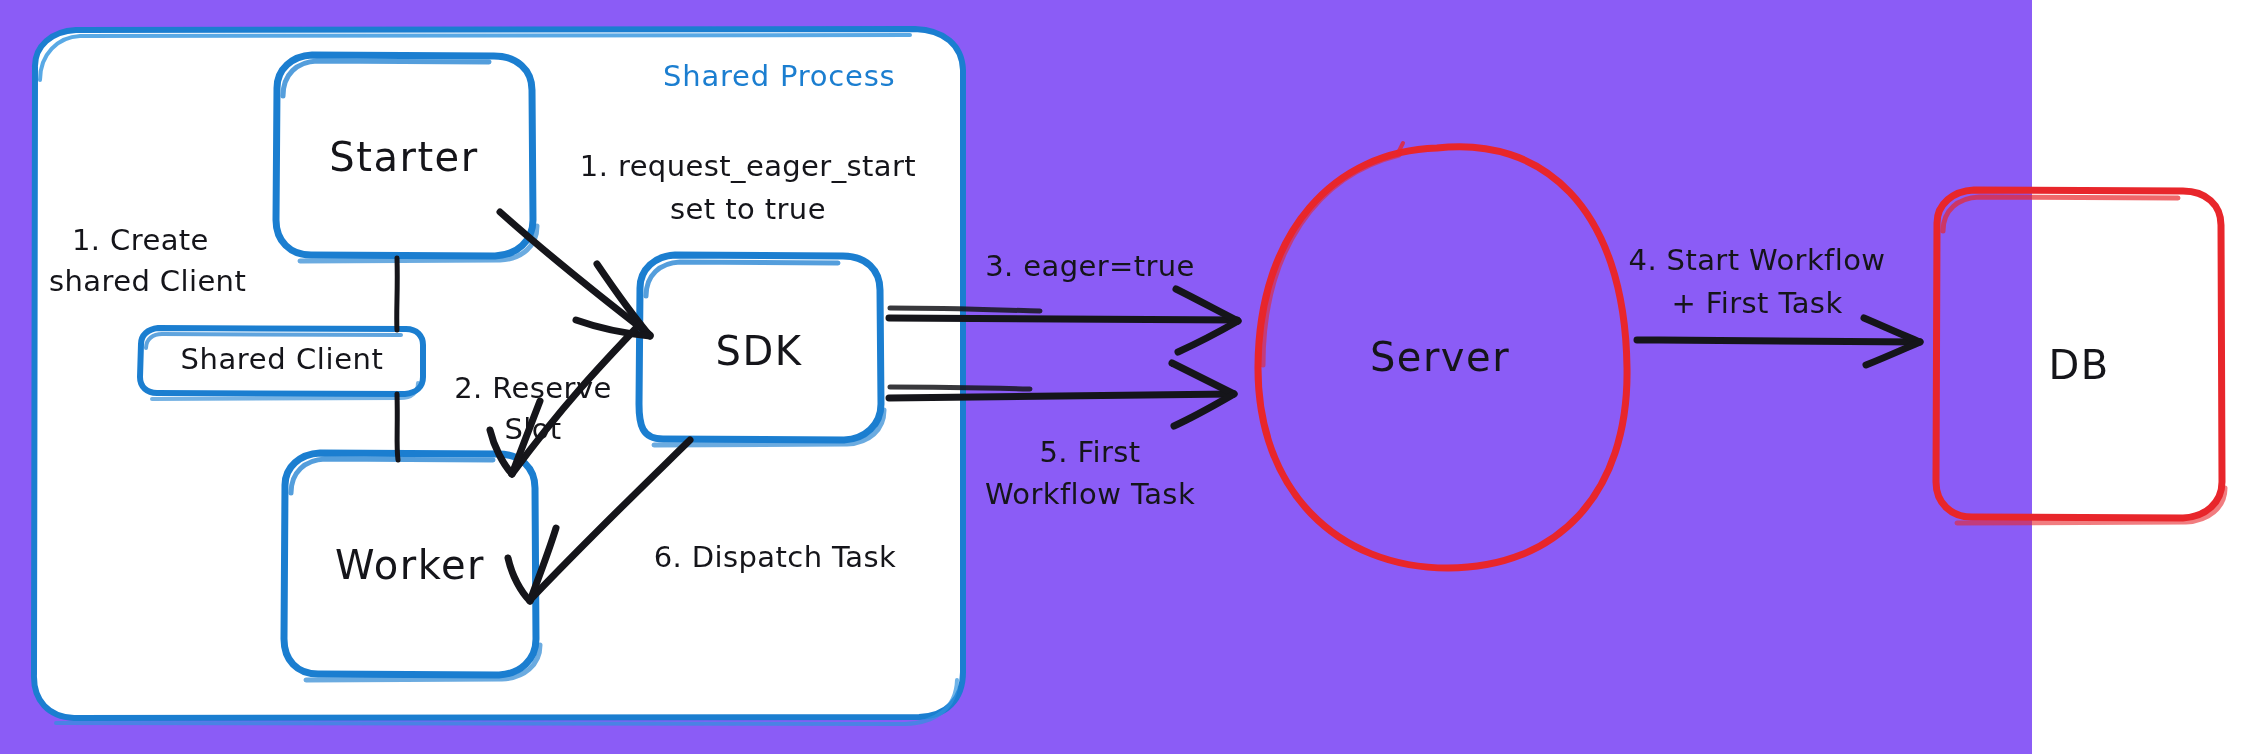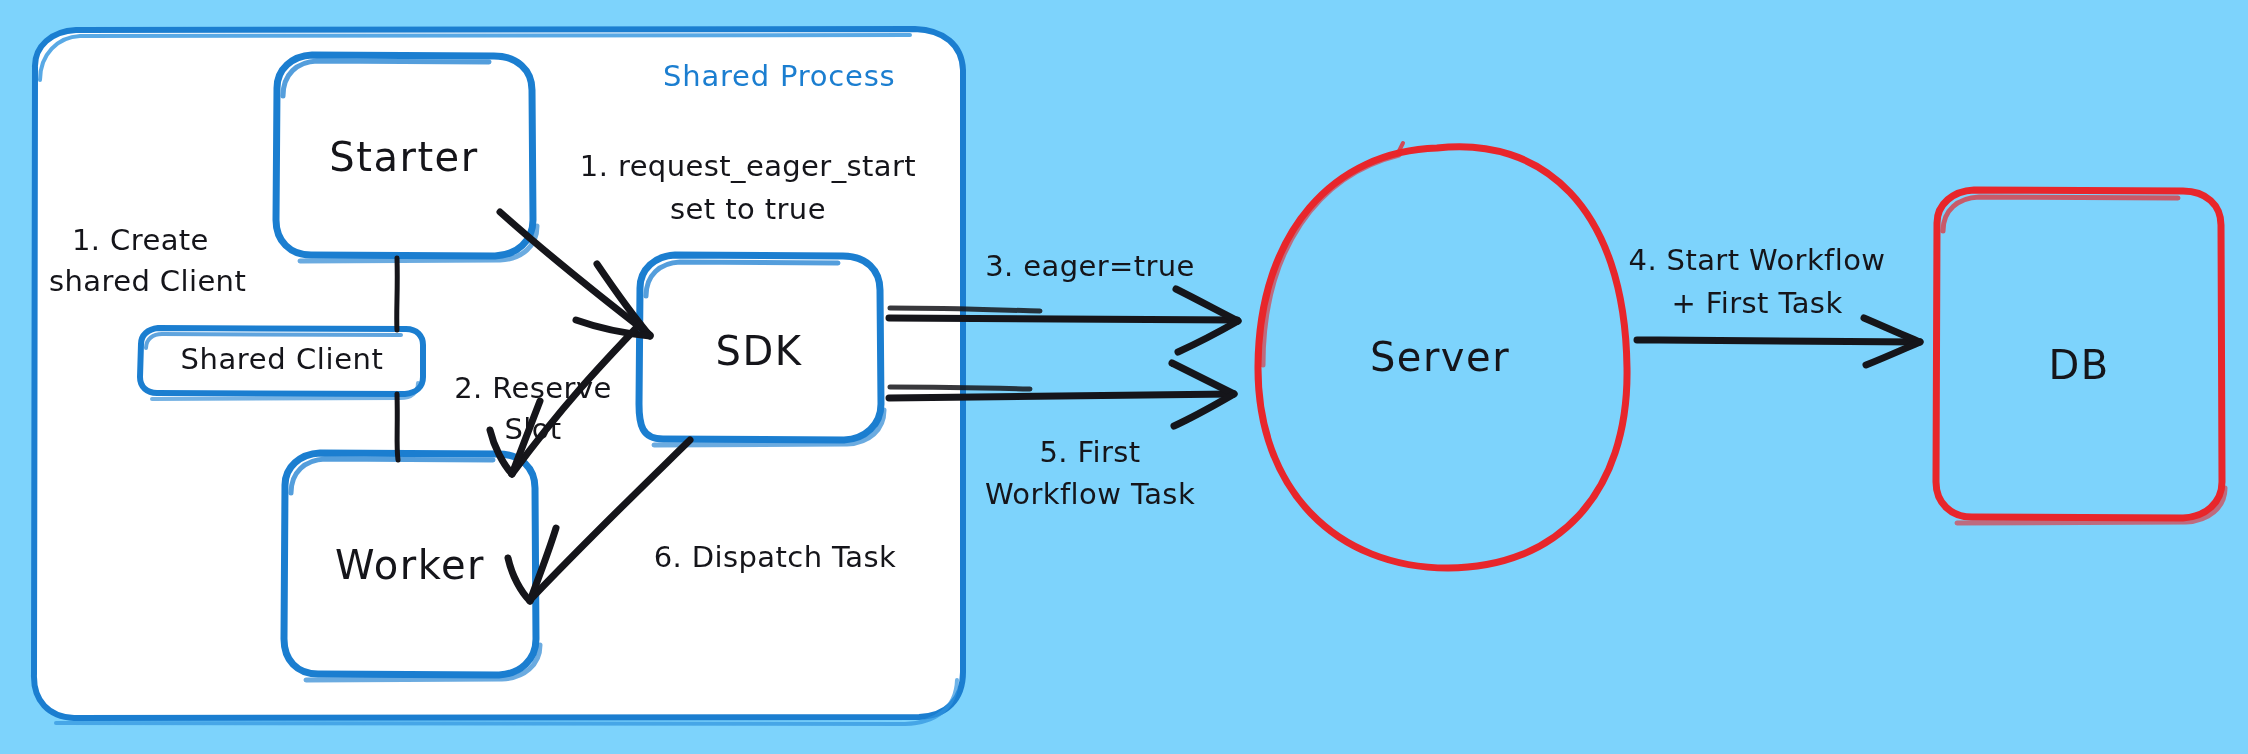--- a/index.html
+++ b/index.html
@@ -8,23 +8,23 @@
     background: #ffffff;
   }
   body {
     width: 2248px;
     height: 754px;
     font-family: "DejaVu Sans", sans-serif;
     overflow: hidden;
   }
   #stage {
     position: relative;
-    width: 2248px;
+    width: 2032px;
     height: 754px;
-    background: #7dd3fc;
+    background: #8b5cf6;
   }
   svg#diagram {
     position: absolute;
     left: 0;
     top: 0;
     width: 2248px;
     height: 754px;
   }
   .node-fill-blue { fill: #a5d8f8; }
   .node-stroke-blue { stroke: #1b7ed0; }

